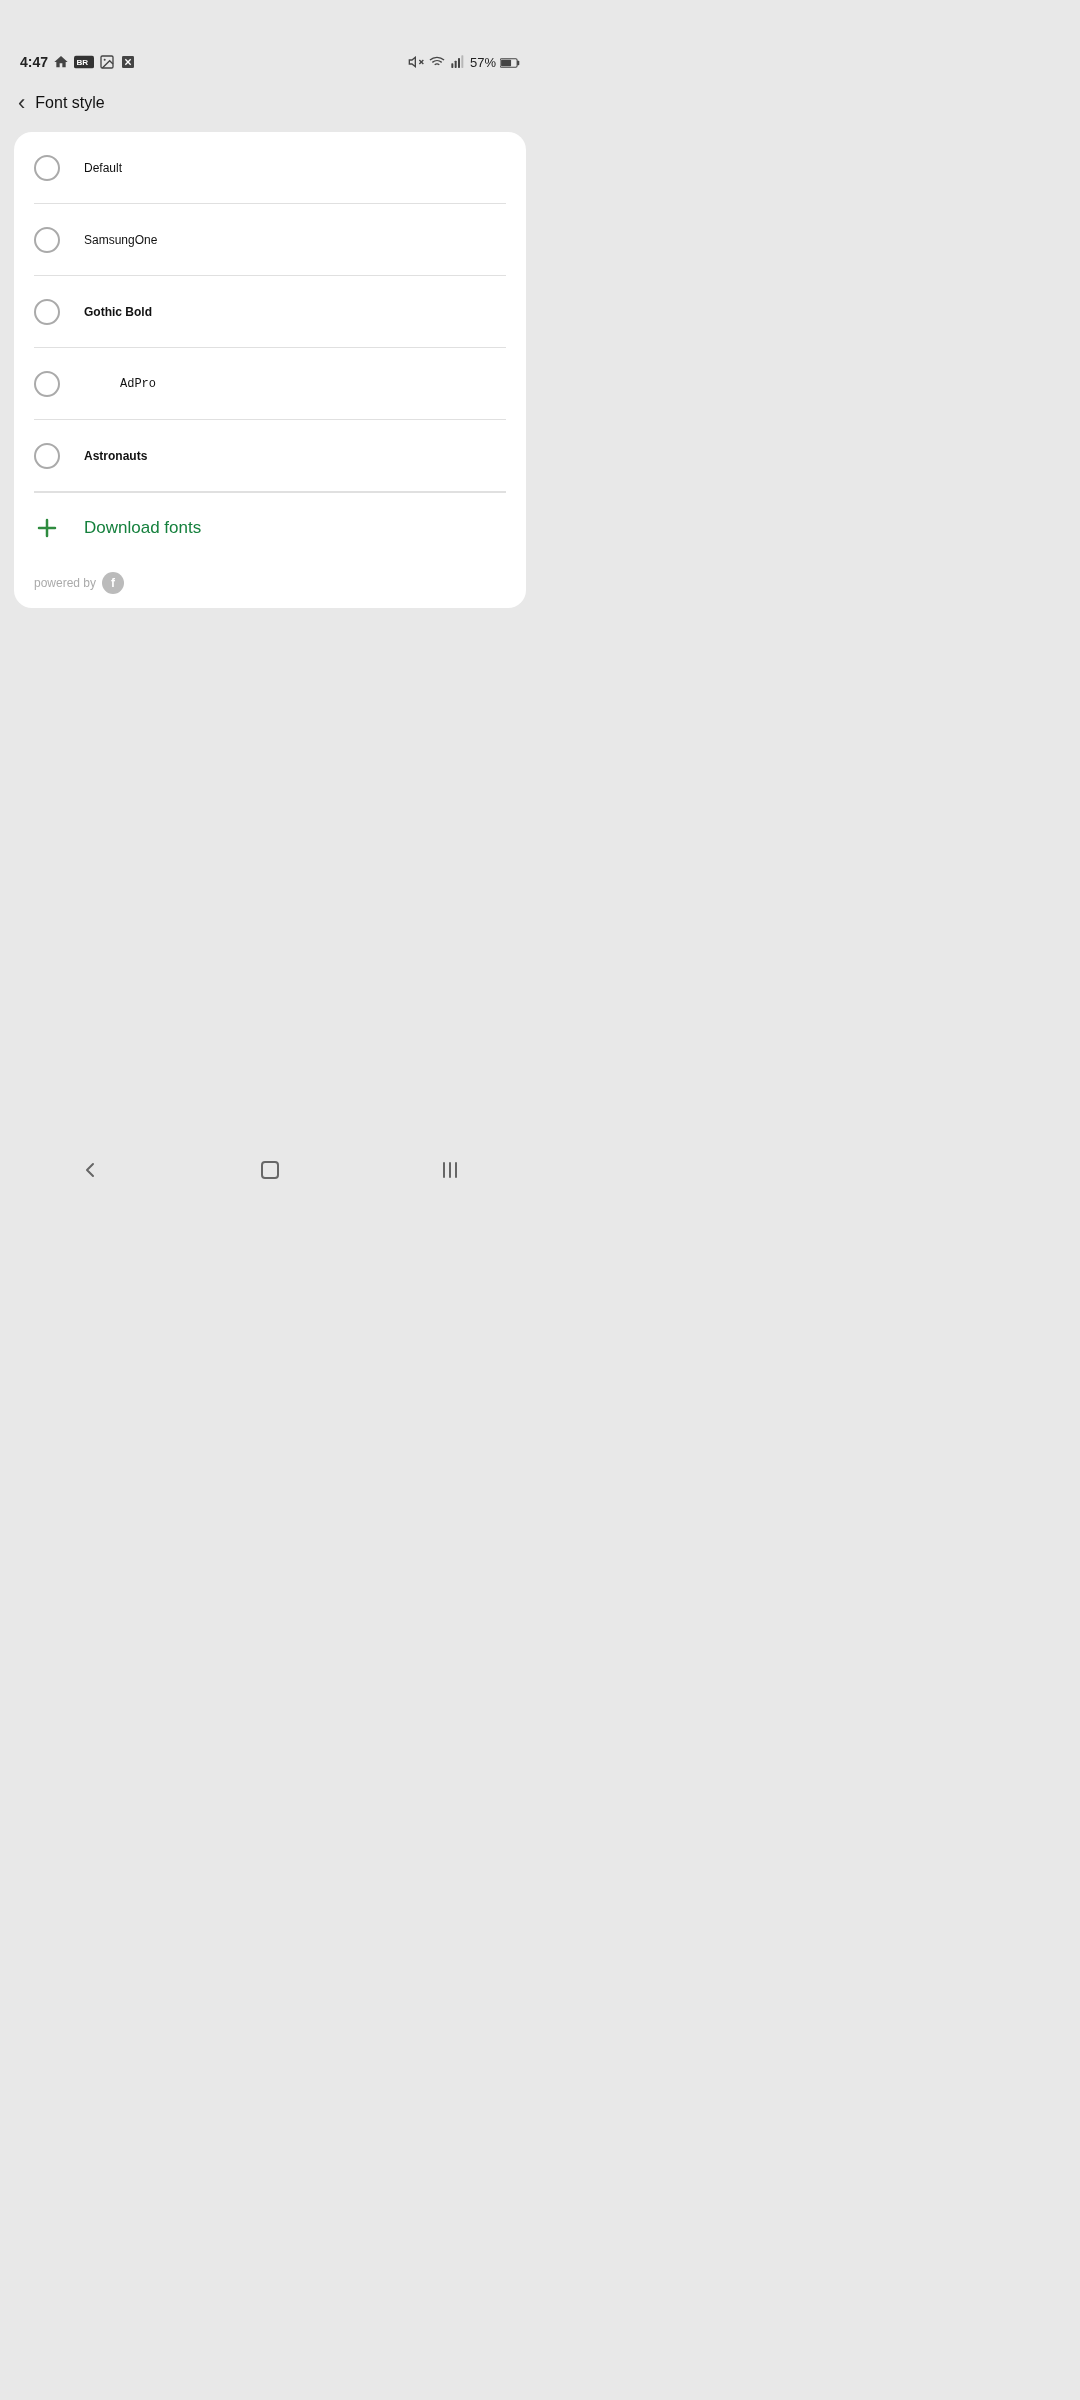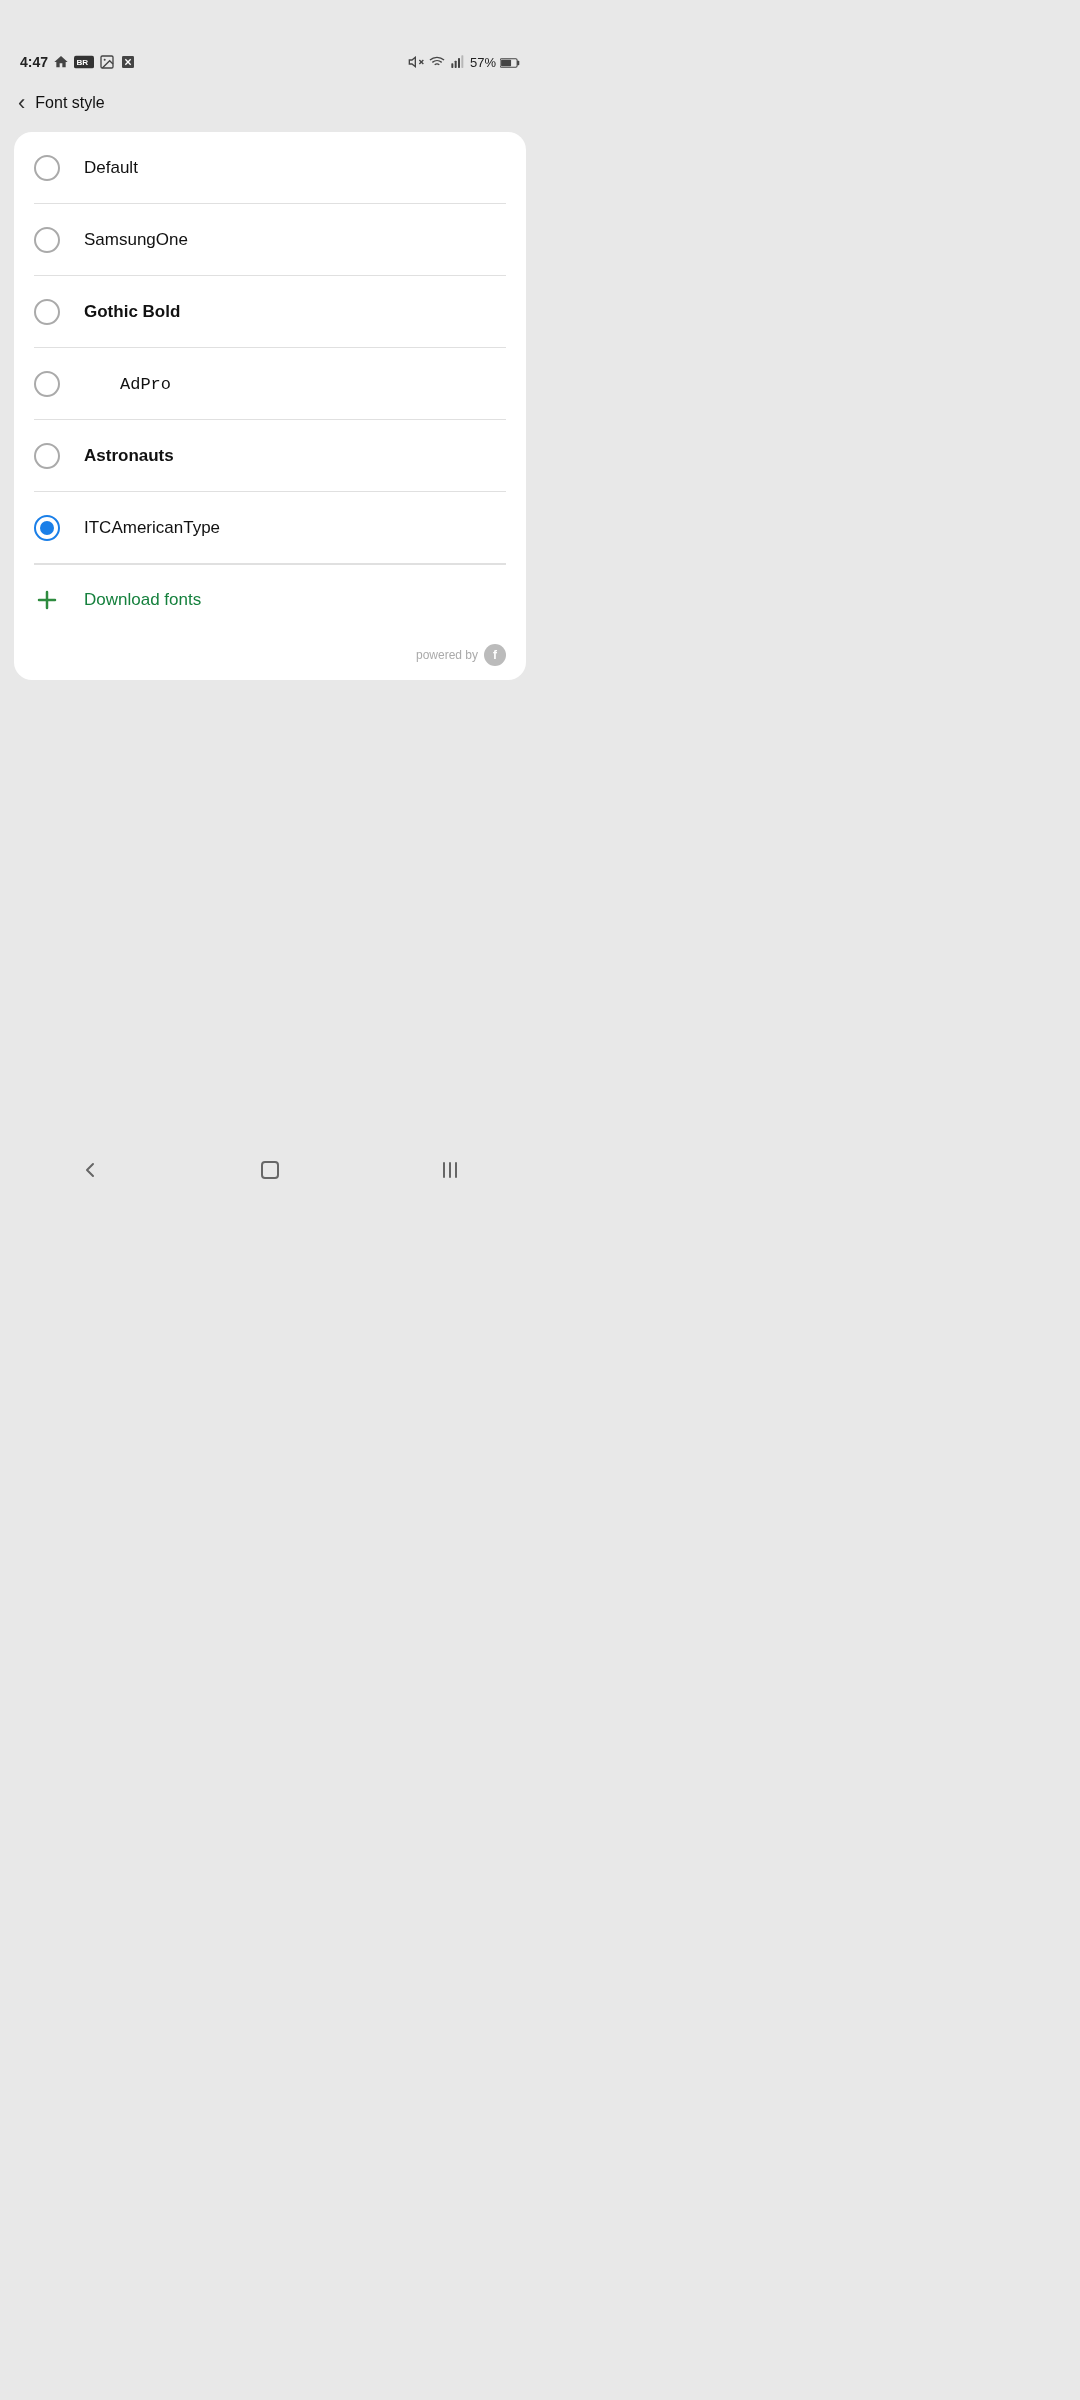--- a/index.html
+++ b/index.html
@@ -114,21 +114,21 @@
     }
 
     .radio-inner {
       width: 14px;
       height: 14px;
       border-radius: 50%;
       background: #1a7fe8;
     }
 
     .font-label {
-      font-size: 17px;
+      font-size: 12px;
       color: #111;
     }
 
     .font-label.gothic-bold {
       font-weight: 700;
     }
 
     .font-label.adpro {
       font-style: normal;
     }
@@ -174,21 +174,20 @@
 
     .download-label {
       font-size: 17px;
       color: #15803d;
     }
 
     
     .powered-by {
       display: flex;
       align-items: center;
-      justify-content: flex-end;
       padding: 8px 20px 14px 20px;
       gap: 6px;
     }
 
     .powered-by-text {
       font-size: 12px;
       color: #aaa;
     }
 
     .ff-logo {
@@ -316,26 +315,20 @@
   <div class="font-option">
     <div class="radio-outer"></div>
     <span class="font-label adpro" style="font-family: Liberation Mono, monospace; margin-left: 36px;">AdPro</span>
   </div>
 
   <div class="font-option">
     <div class="radio-outer"></div>
     <span class="font-label astronauts">Astronauts</span>
   </div>
 
-  <div class="font-option">
-    <div class="radio-outer selected">
-      <div class="radio-inner"></div>
-    </div>
-    <span class="font-label">ITCAmericanType</span>
-  </div>
 
   <div class="download-row">
     <div class="plus-icon">
       <svg viewBox="0 0 24 24" fill="none">
         <line x1="12" y1="4" x2="12" y2="20" stroke="#2e8b3f" stroke-width="2.5" stroke-linecap="round"></line>
         <line x1="4" y1="12" x2="20" y2="12" stroke="#2e8b3f" stroke-width="2.5" stroke-linecap="round"></line>
       </svg>
     </div>
     <span class="download-label">Download fonts</span>
   </div>

